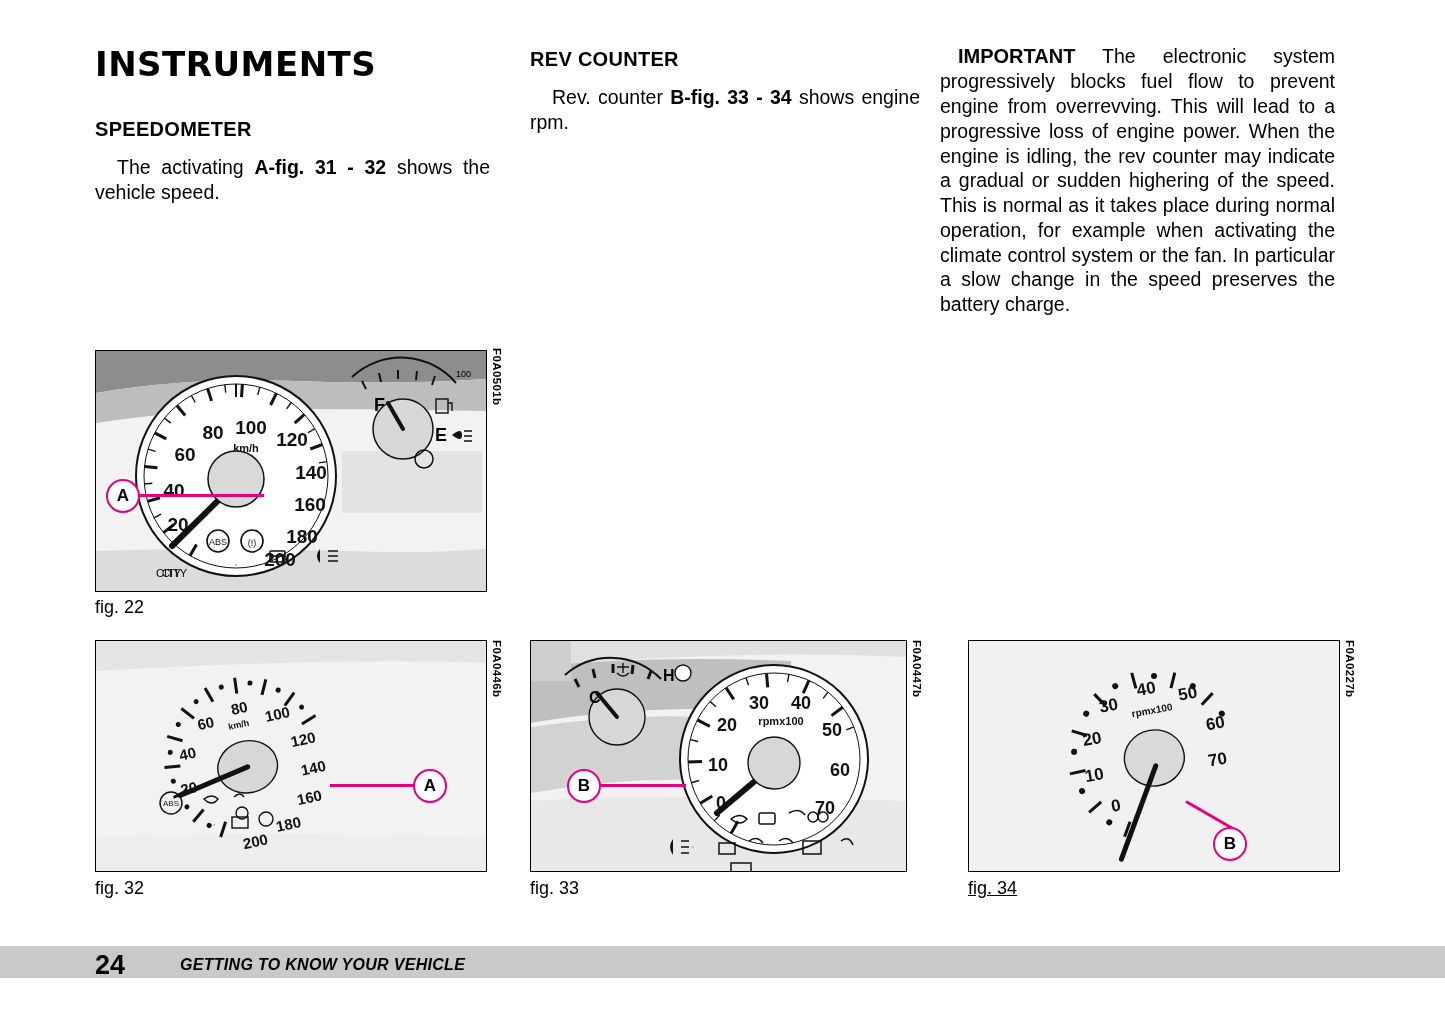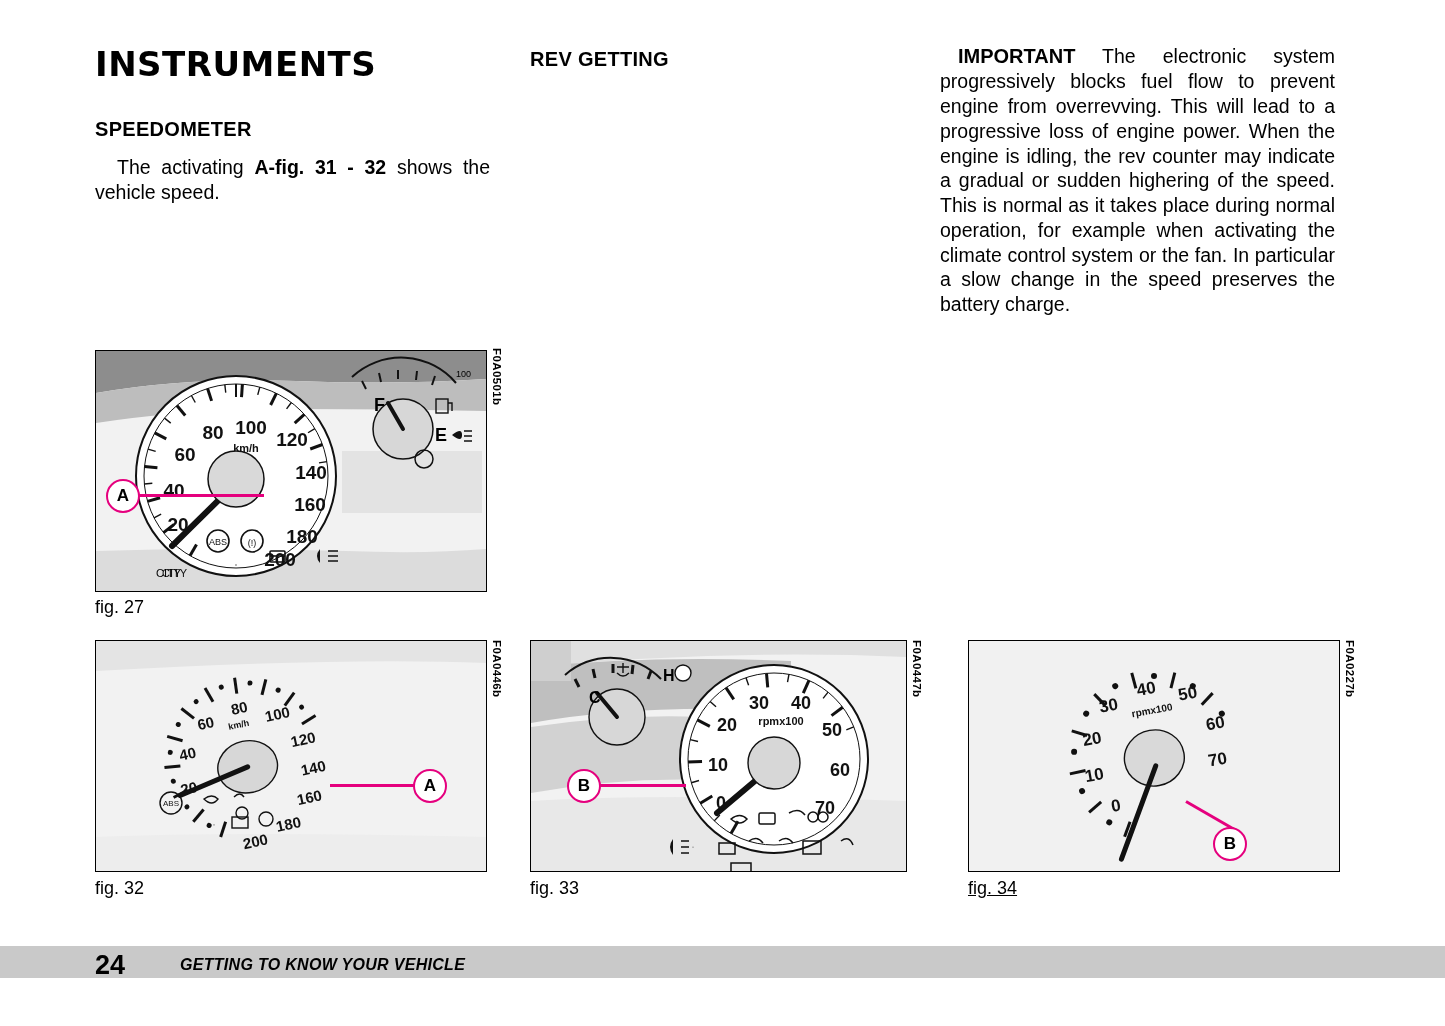--- a/index.html
+++ b/index.html
@@ -116,21 +116,24 @@
 
   <div class="col col1">
     <h1 class="section-title">INSTRUMENTS</h1>
     <h2 class="sub-title">SPEEDOMETER</h2>
     <p class="body indent">
       <span>The activating </span><span class="b">A-fig. 31 - 32</span><span> shows the vehicle speed.</span>
     </p>
   </div>
 
   <div class="col col2">
-    <h2 class="sub-title rev">REV GETTING</h2>
+    <h2 class="sub-title rev">REV COUNTER</h2>
+    <p class="body indent">
+      <span>Rev. counter </span><span class="b">B-fig. 33 - 34</span><span> shows engine rpm.</span>
+    </p>
   </div>
 
   <div class="col col3">
     <p class="body" style="text-indent:18px;">
       <span class="b" style="font-size:20px;">IMPORTANT</span><span> The electronic system progressively blocks fuel flow to prevent engine from overrevving. This will lead to a progressive loss of engine power. When the engine is idling, the rev counter may indicate a gradual or sudden highering of the speed. This is normal as it takes place during normal operation, for example when activating the climate control system or the fan. In particular a slow change in the speed preserves the battery charge.</span>
     </p>
   </div>
 
   <div class="figbox" id="fig31">
     <svg width="390" height="240" viewBox="0 0 390 240">
@@ -284,21 +287,21 @@
 
         <path d="M286 4 l-10 8 l10 8 v-5 h10 v-6 h-10 z" fill="#111" transform="translate(148,0)"></path>
 
         <text x="360" y="26" font-size="9" font-family="Liberation Sans, sans-serif">100</text>
       </g>
       <text x="66" y="226" font-size="11" font-family="Liberation Sans, sans-serif" fill="#111">CITY</text>
     </svg>
     <div style="position:absolute;left:60px;top:216px;font-size:11px;font-family:'Liberation Sans',sans-serif;">CITY</div>
   </div>
   <div class="figcode" style="left:491px;top:348px;">F0A0501b</div>
-  <div class="figcap" style="left:95px;top:597px;">fig. 27</div>
+  <div class="figcap" style="left:95px;top:597px;">fig. 22</div>
   <div class="leader" style="left:134px;top:494px;width:130px;"></div>
   <div class="callout" style="left:106px;top:479px;">A</div>
 
   <div class="figbox" id="fig32">
     <svg width="390" height="230" viewBox="0 0 390 230">
       <rect x="0" y="0" width="390" height="230" fill="#f2f2f2"></rect>
       <path d="M0 0 H390 V22 Q250 16 0 30 Z" fill="#e4e4e4"></path>
       <path d="M0 196 Q150 190 390 196 L390 230 H0 Z" fill="#ededed"></path>
 
       <g transform="translate(150,118) rotate(-12)">

